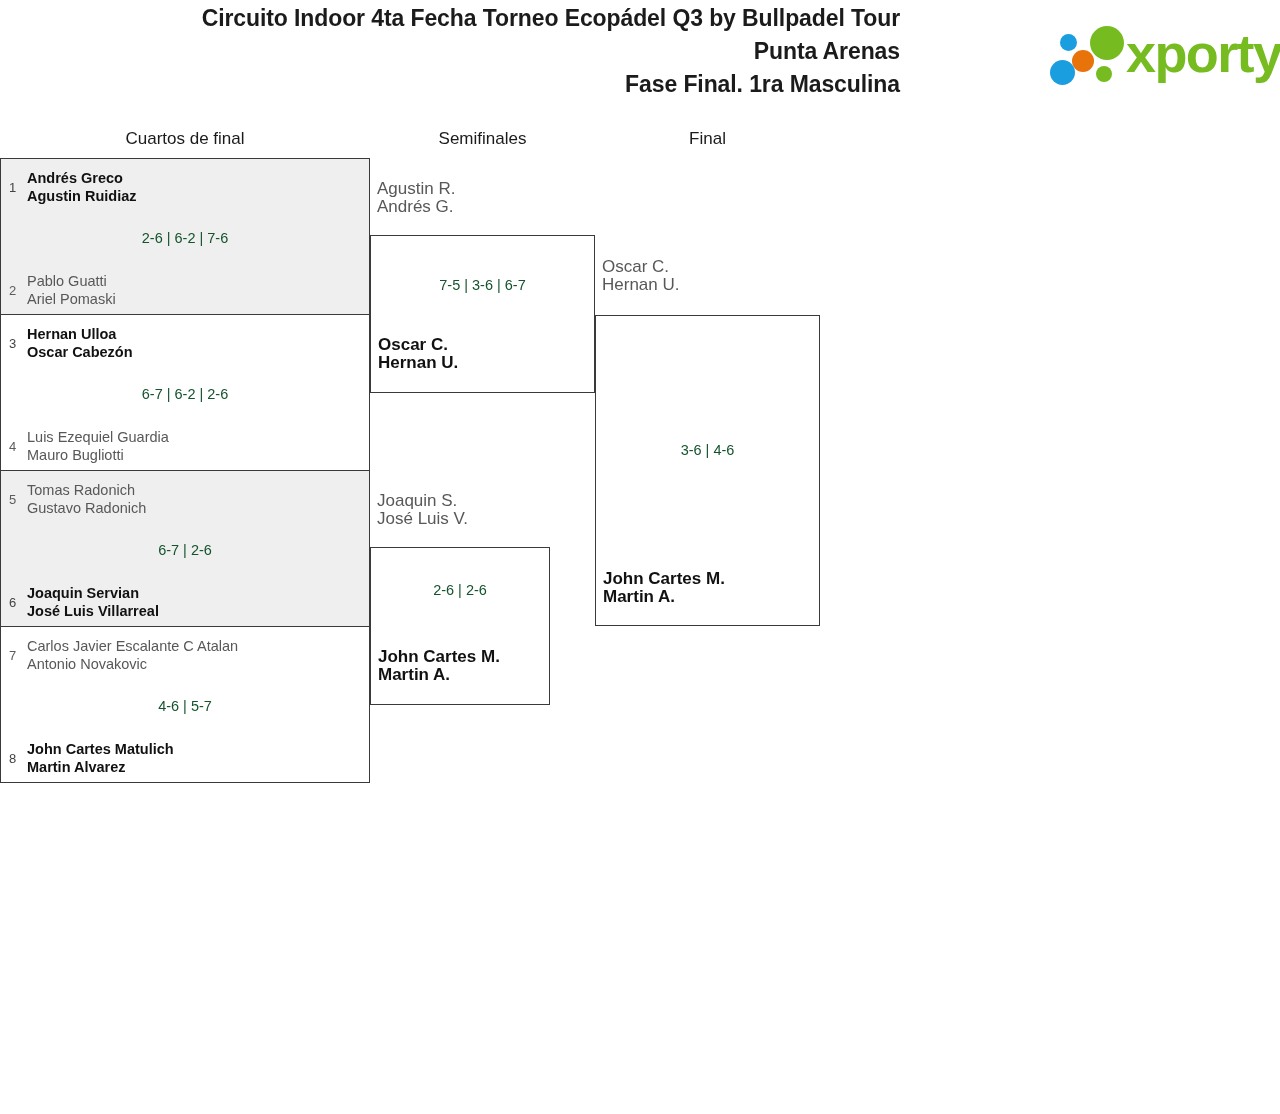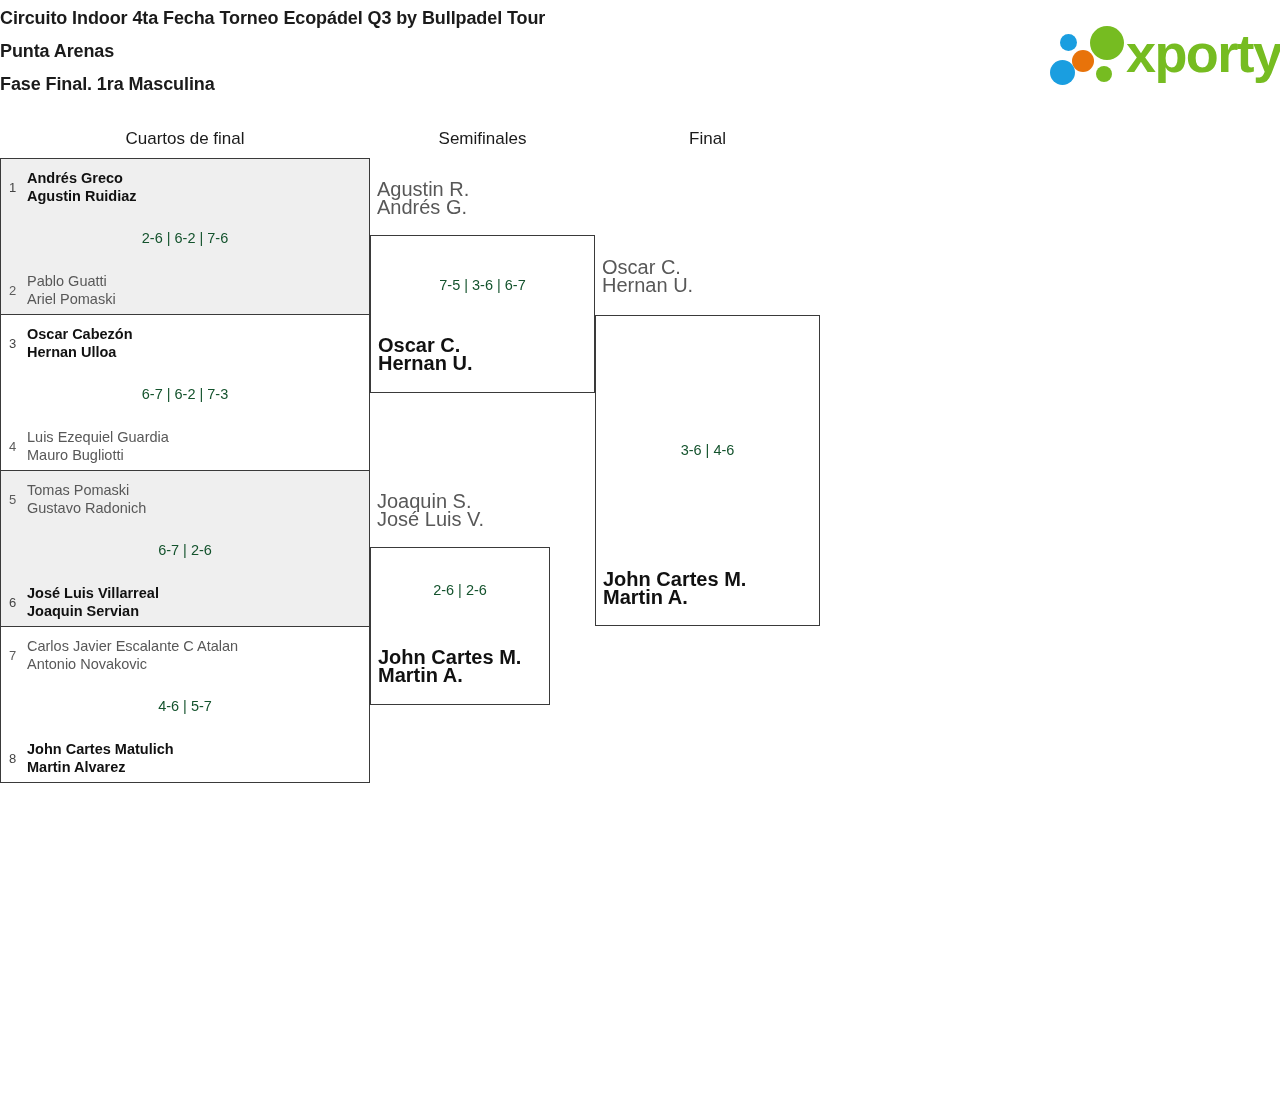--- a/index.html
+++ b/index.html
@@ -22,26 +22,27 @@
     left: 0; top: 0;
     width: 1280px;
     height: 110px;
   }
   #title-block {
     position: absolute;
     left: 0; top: 2px;
     width: 900px;
   }
   .title-line {
-    font-size: 18px;
+    font-size: 23px;
     font-weight: bold;
     line-height: 33px;
     color: #1b1b1b;
     letter-spacing: -0.1px;
     white-space: pre;
+    text-align: right;
   }
 
   
   #logo {
     position: absolute;
     left: 1048px; top: 26px;
     width: 228px;
     height: 62px;
   }
   #logo-dots {
@@ -128,21 +129,21 @@
     width: 100%;
     text-align: center;
     font-size: 14.5px;
     color: #14532d;
     line-height: 18px;
   }
 
   
   .advanced {
     position: absolute;
-    font-size: 20px;
+    font-size: 17px;
     line-height: 18px;
     color: #585858;
     white-space: nowrap;
   }
   .advanced.winner-name { color: #111111; font-weight: bold; }
   .advanced .n { display: block; }
 </style>
 </head>
 <body>
 
@@ -188,48 +189,48 @@
         <span class="n">Pablo Guatti</span>
         <span class="n">Ariel Pomaski</span>
       </span>
     </div>
   </div>
 
   <div class="match-box plain" style="left:0px; top:196px; width:370px; height:157px;">
     <div class="team winner" style="top:8px; height:40px;">
       <span class="seed">3</span>
       <span class="names">
+        <span class="n">Hernan Ulloa</span>
         <span class="n">Oscar Cabezón</span>
-        <span class="n">Hernan Ulloa</span>
-      </span>
-    </div>
-    <div class="score" style="top:70px;">6-7 | 6-2 | 7-3</div>
+      </span>
+    </div>
+    <div class="score" style="top:70px;">6-7 | 6-2 | 2-6</div>
     <div class="team" style="top:111px; height:40px;">
       <span class="seed">4</span>
       <span class="names">
         <span class="n">Luis Ezequiel Guardia</span>
         <span class="n">Mauro Bugliotti</span>
       </span>
     </div>
   </div>
 
   <div class="match-box shaded" style="left:0px; top:352px; width:370px; height:157px;">
     <div class="team" style="top:8px; height:40px;">
       <span class="seed">5</span>
       <span class="names">
-        <span class="n">Tomas Pomaski</span>
+        <span class="n">Tomas Radonich</span>
         <span class="n">Gustavo Radonich</span>
       </span>
     </div>
     <div class="score" style="top:70px;">6-7 | 2-6</div>
     <div class="team winner" style="top:111px; height:40px;">
       <span class="seed">6</span>
       <span class="names">
+        <span class="n">Joaquin Servian</span>
         <span class="n">José Luis Villarreal</span>
-        <span class="n">Joaquin Servian</span>
       </span>
     </div>
   </div>
 
   <div class="match-box plain" style="left:0px; top:508px; width:370px; height:157px;">
     <div class="team" style="top:8px; height:40px;">
       <span class="seed">7</span>
       <span class="names">
         <span class="n">Carlos Javier Escalante C Atalan</span>
         <span class="n">Antonio Novakovic</span>

